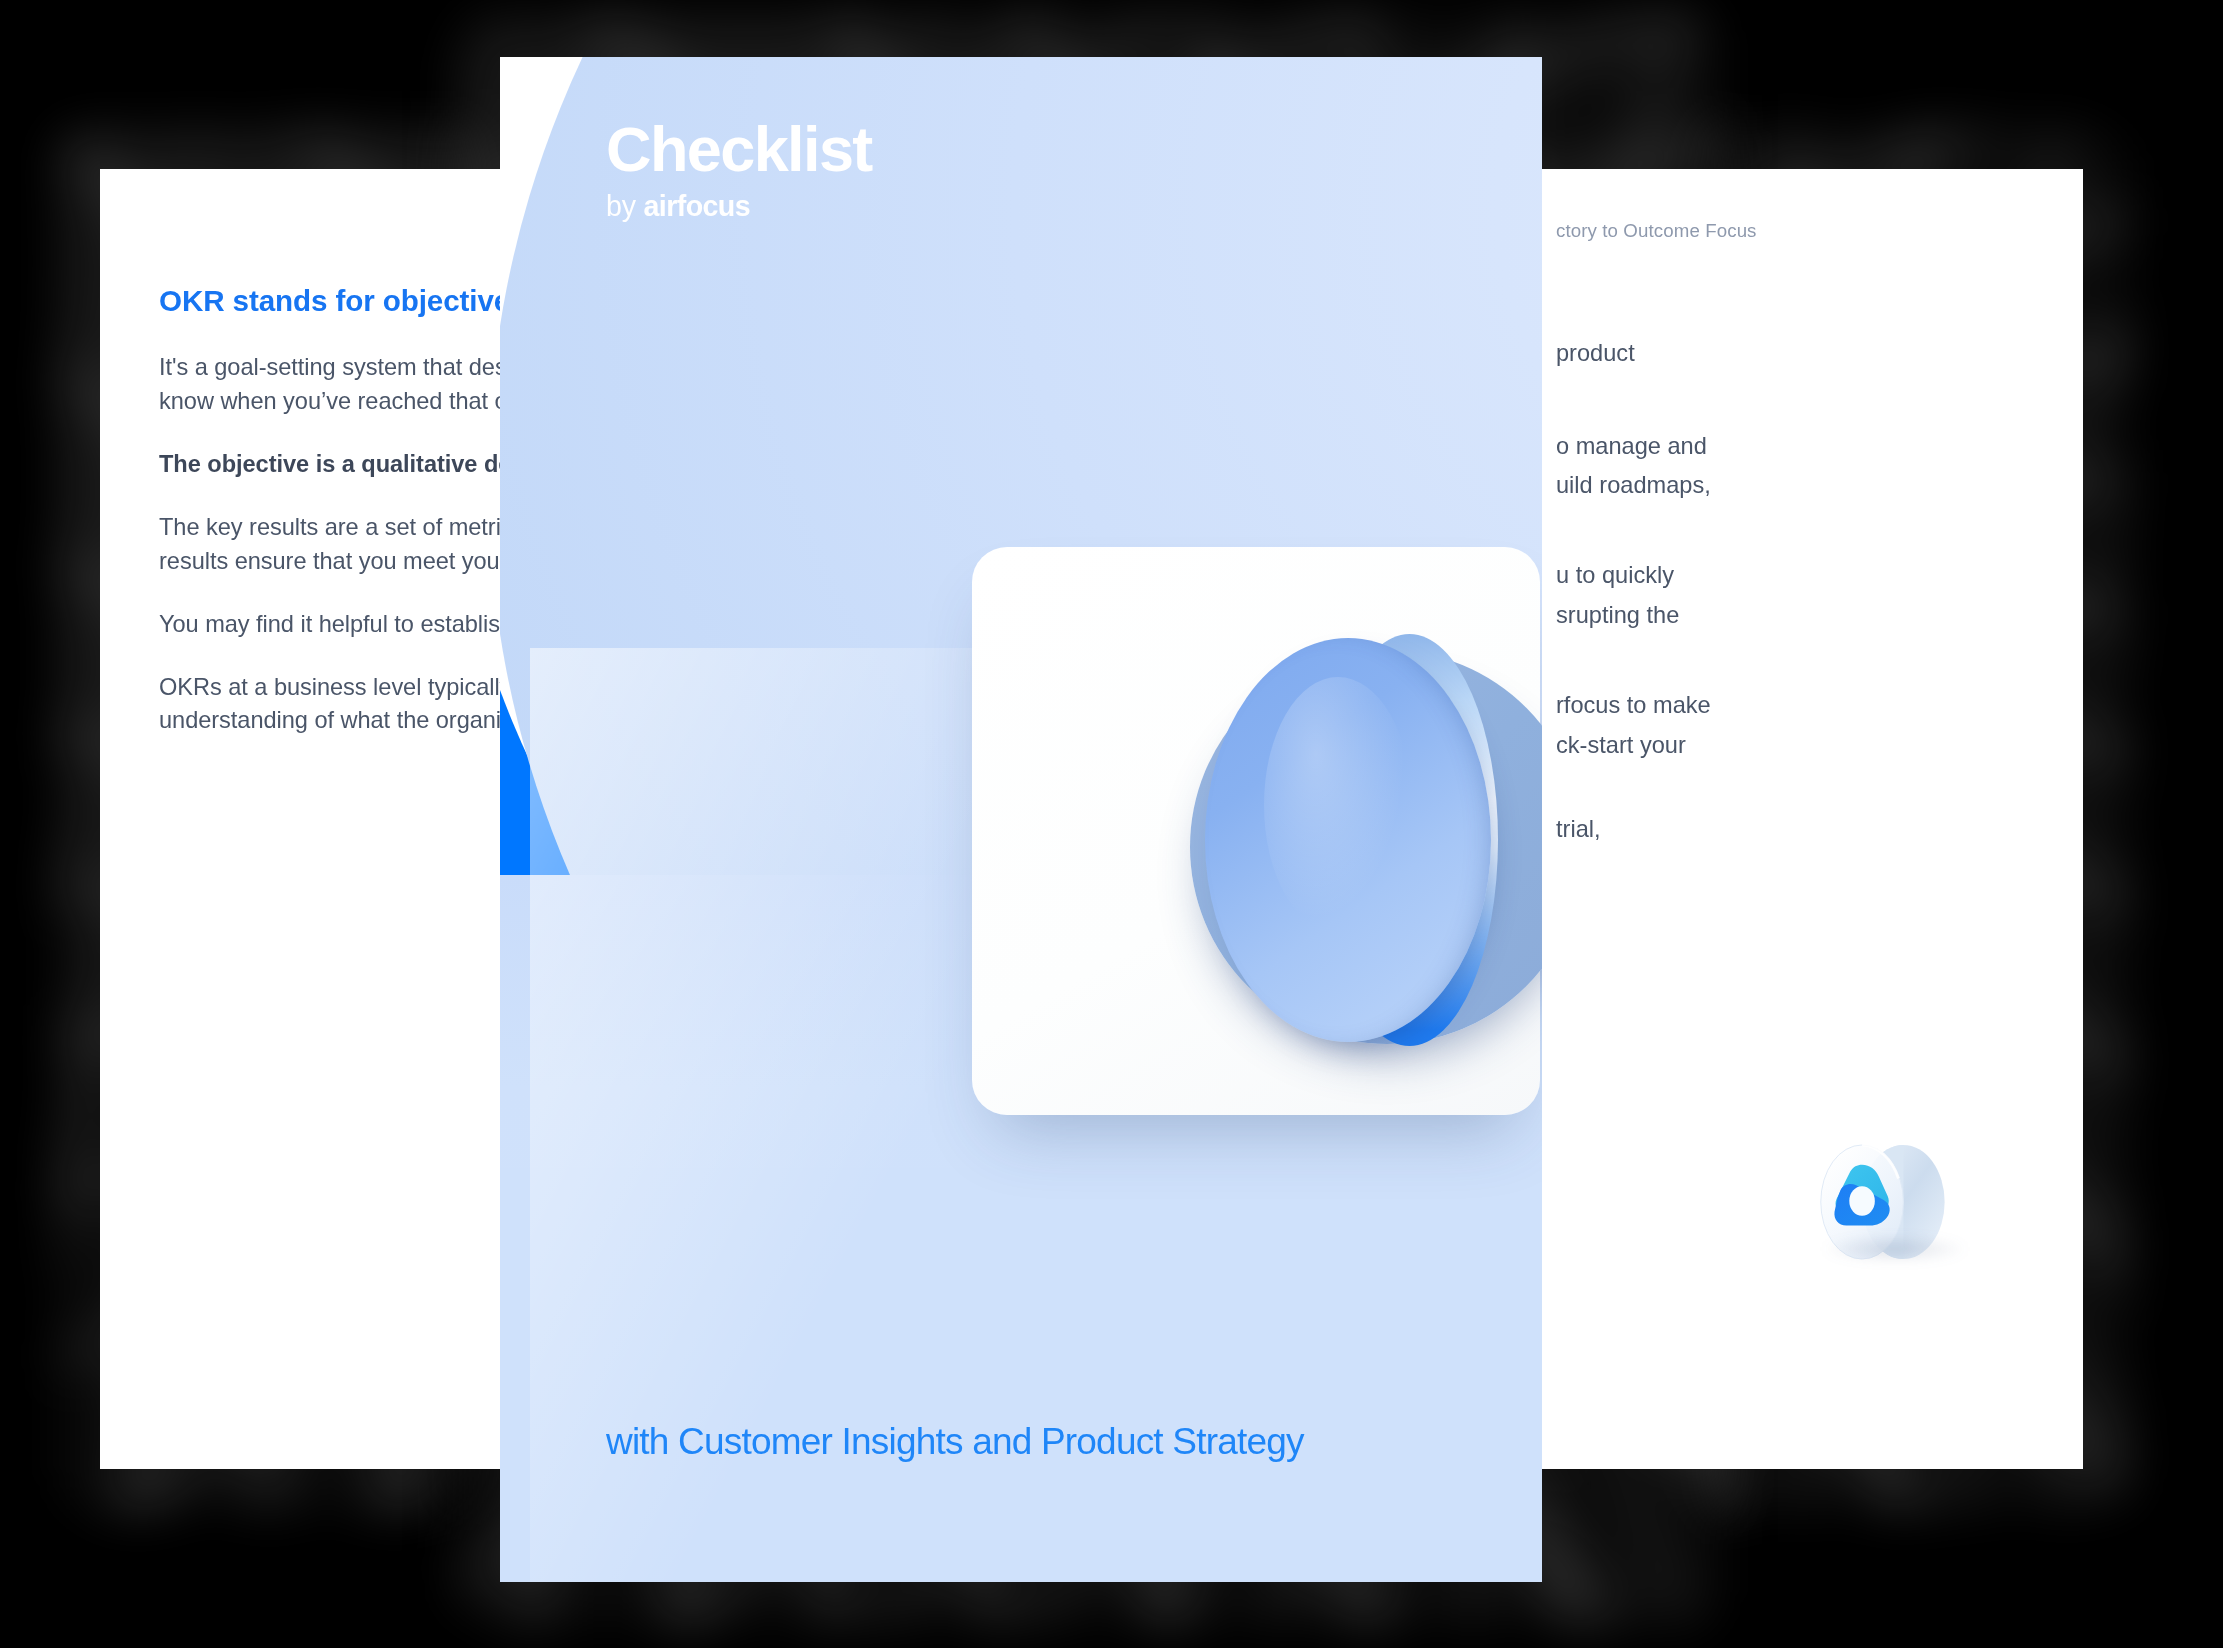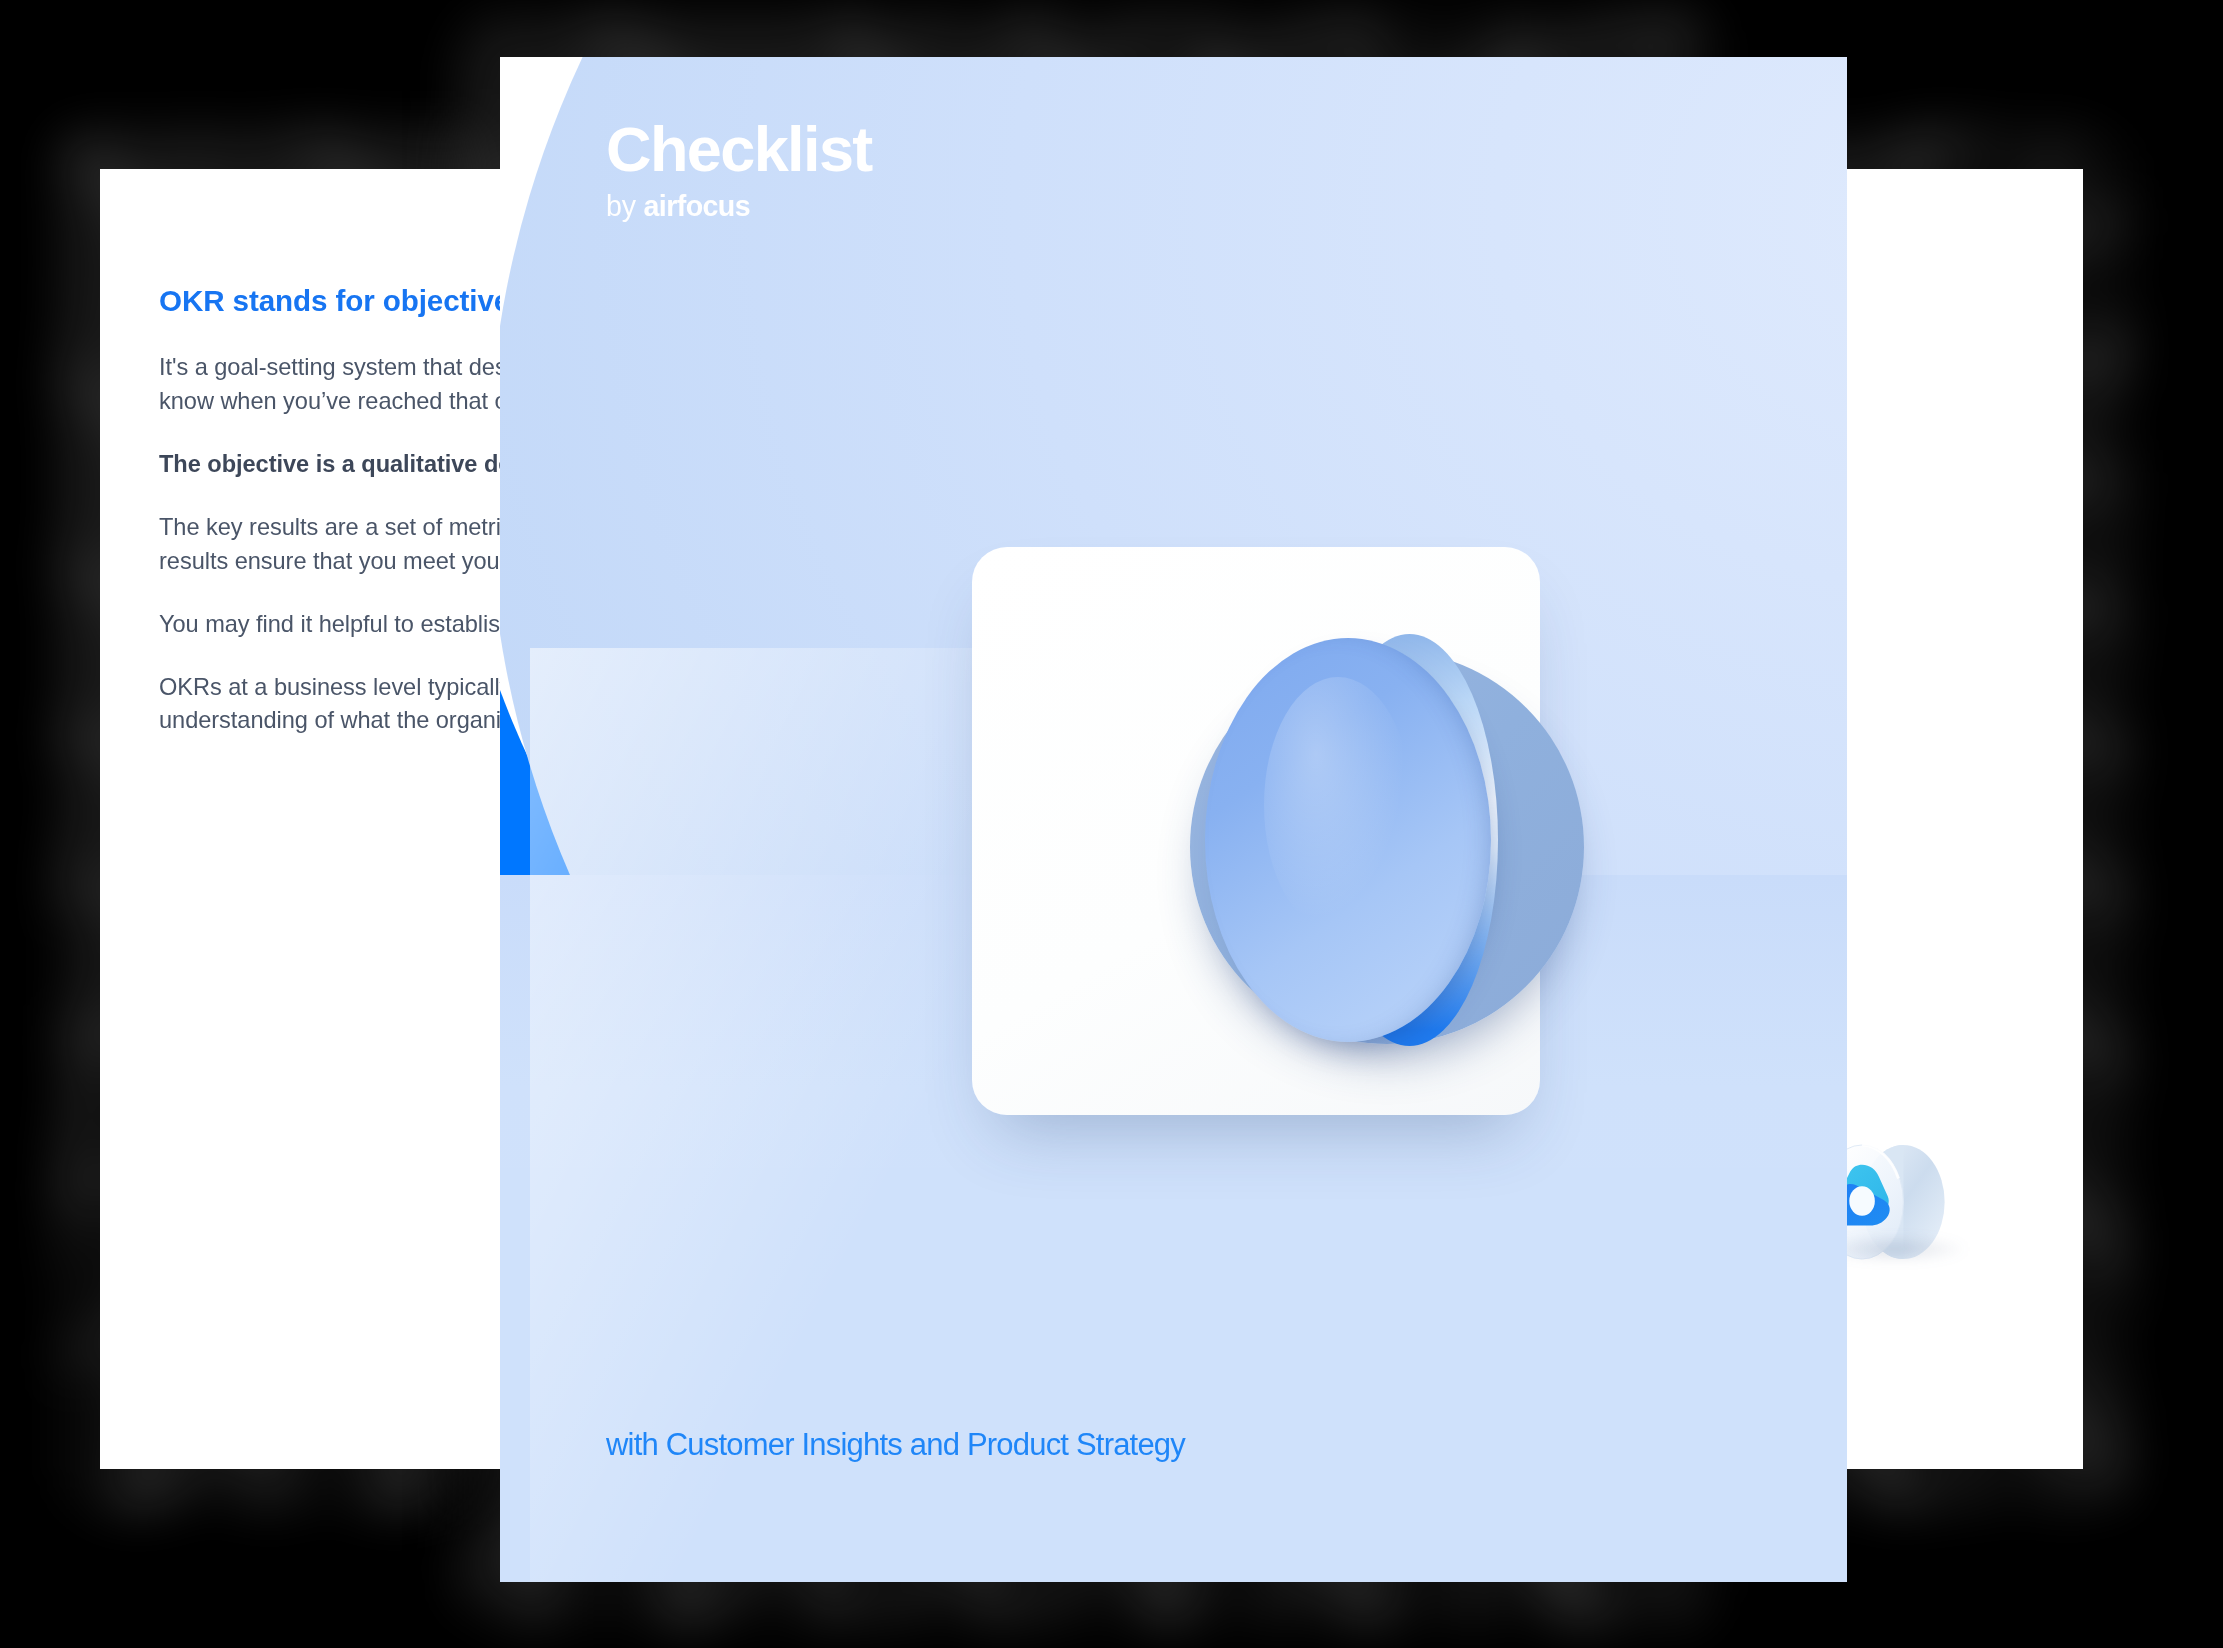--- a/index.html
+++ b/index.html
@@ -86,21 +86,21 @@
   .glass-logo .shadow{
     position:absolute; left:13.8px; top:97px; width:148px; height:25.6px;
     background:radial-gradient(ellipse at center, rgba(60,80,120,.20), rgba(255,255,255,0) 70%);
     filter:blur(5.9px);
   }
 
   
   .cover {
     position:absolute;
     left:500px; top:57px;
-    width:1347px; height:1525px;
+    width:1042px; height:1525px;
     overflow:hidden;
     background:#cfe1fb;
   }
   .cover-blue {
     position:absolute; inset:0;
     background:#0077ff;
   }
   
   .cover-white-arc {
     position:absolute;
@@ -199,21 +199,21 @@
   }
   .cover-h1 {
     color:#1377f5;
     font-size:61px;
     font-weight:bold;
     letter-spacing:-1.4px;
     line-height:1.1;
   }
   .cover-h2 {
     color:#1f86f8;
-    font-size:31px;
+    font-size:37px;
     letter-spacing:-0.8px;
     margin-top:9.9px;
     line-height:1.18;
   }
 </style>
 </head>
 <body>
 
 <div id="stage">
 

